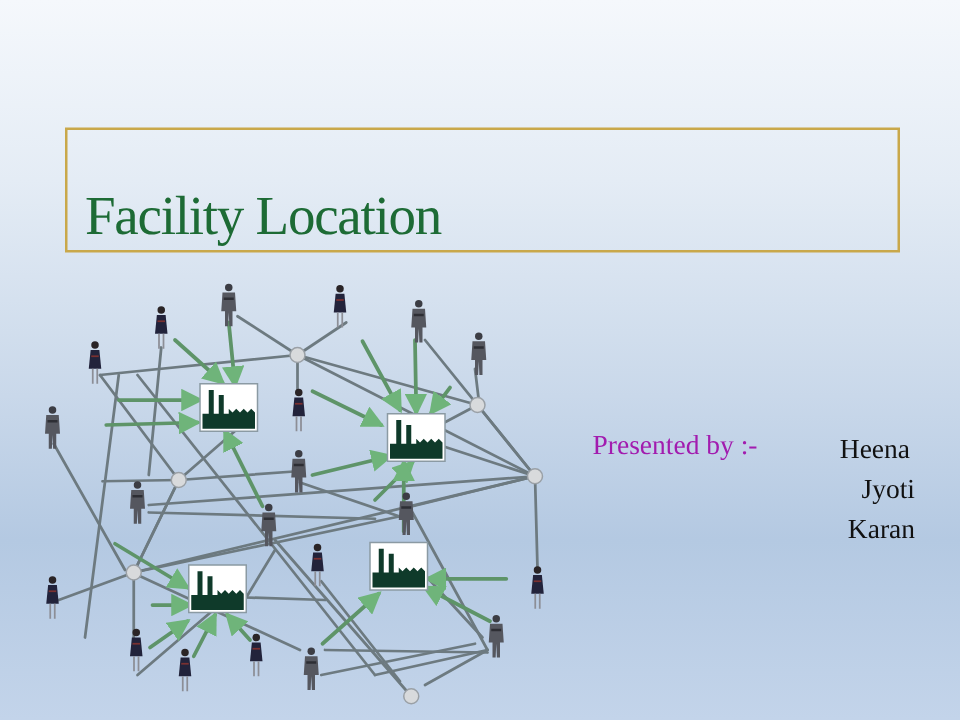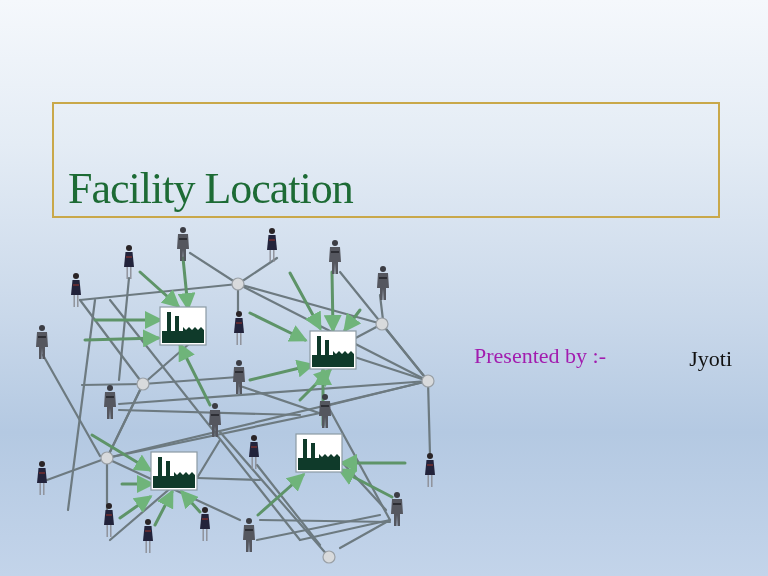--- a/index.html
+++ b/index.html
@@ -2,21 +2,21 @@
 <html><head>
 <meta charset="utf-8">
 <style>
   html, body { margin: 0; padding: 0; }
   body {
     width: 768px; height: 576px; overflow: hidden; position: relative;
     background: linear-gradient(to bottom, #f5f8fc 0%, #e4ecf5 25%, #c9d8ea 55%, #b4c9e2 75%, #c3d4ea 100%);
     font-family: "Liberation Serif", "DejaVu Serif", serif;
   }
   .title-box {
-    position: absolute; left: 52px; top: 102px; width: 668px; height: 116px;
+    position: absolute; left: 52px; top: 102px; width: 668px; height: 100px;
     border: 2px solid #c9a84a; box-sizing: border-box;
   }
   .title-text {
     position: absolute; left: 14px; bottom: 2px;
     font-size: 44px; color: #1d6b35; letter-spacing: -1px;
   }
   .network { position: absolute; left: 0; top: 0; width: 768px; height: 576px; }
   .presented {
     position: absolute; left: 474px; top: 343px; font-size: 22px; color: #a21caf;
   }
@@ -154,14 +154,16 @@
       <use href="#man" transform="translate(397,508)"></use>
       <use href="#woman" transform="translate(109,519)"></use>
       <use href="#woman" transform="translate(148,535)"></use>
       <use href="#woman" transform="translate(205,523)"></use>
       <use href="#man" transform="translate(249,534)"></use>
     </g>
 </svg>
 
 <div class="presented">Presented by :-</div>
 <div class="names">
+  <div class="first">Heena</div>
   <div>Jyoti</div>
+  <div>Karan</div>
 </div>
 
 </body></html>

